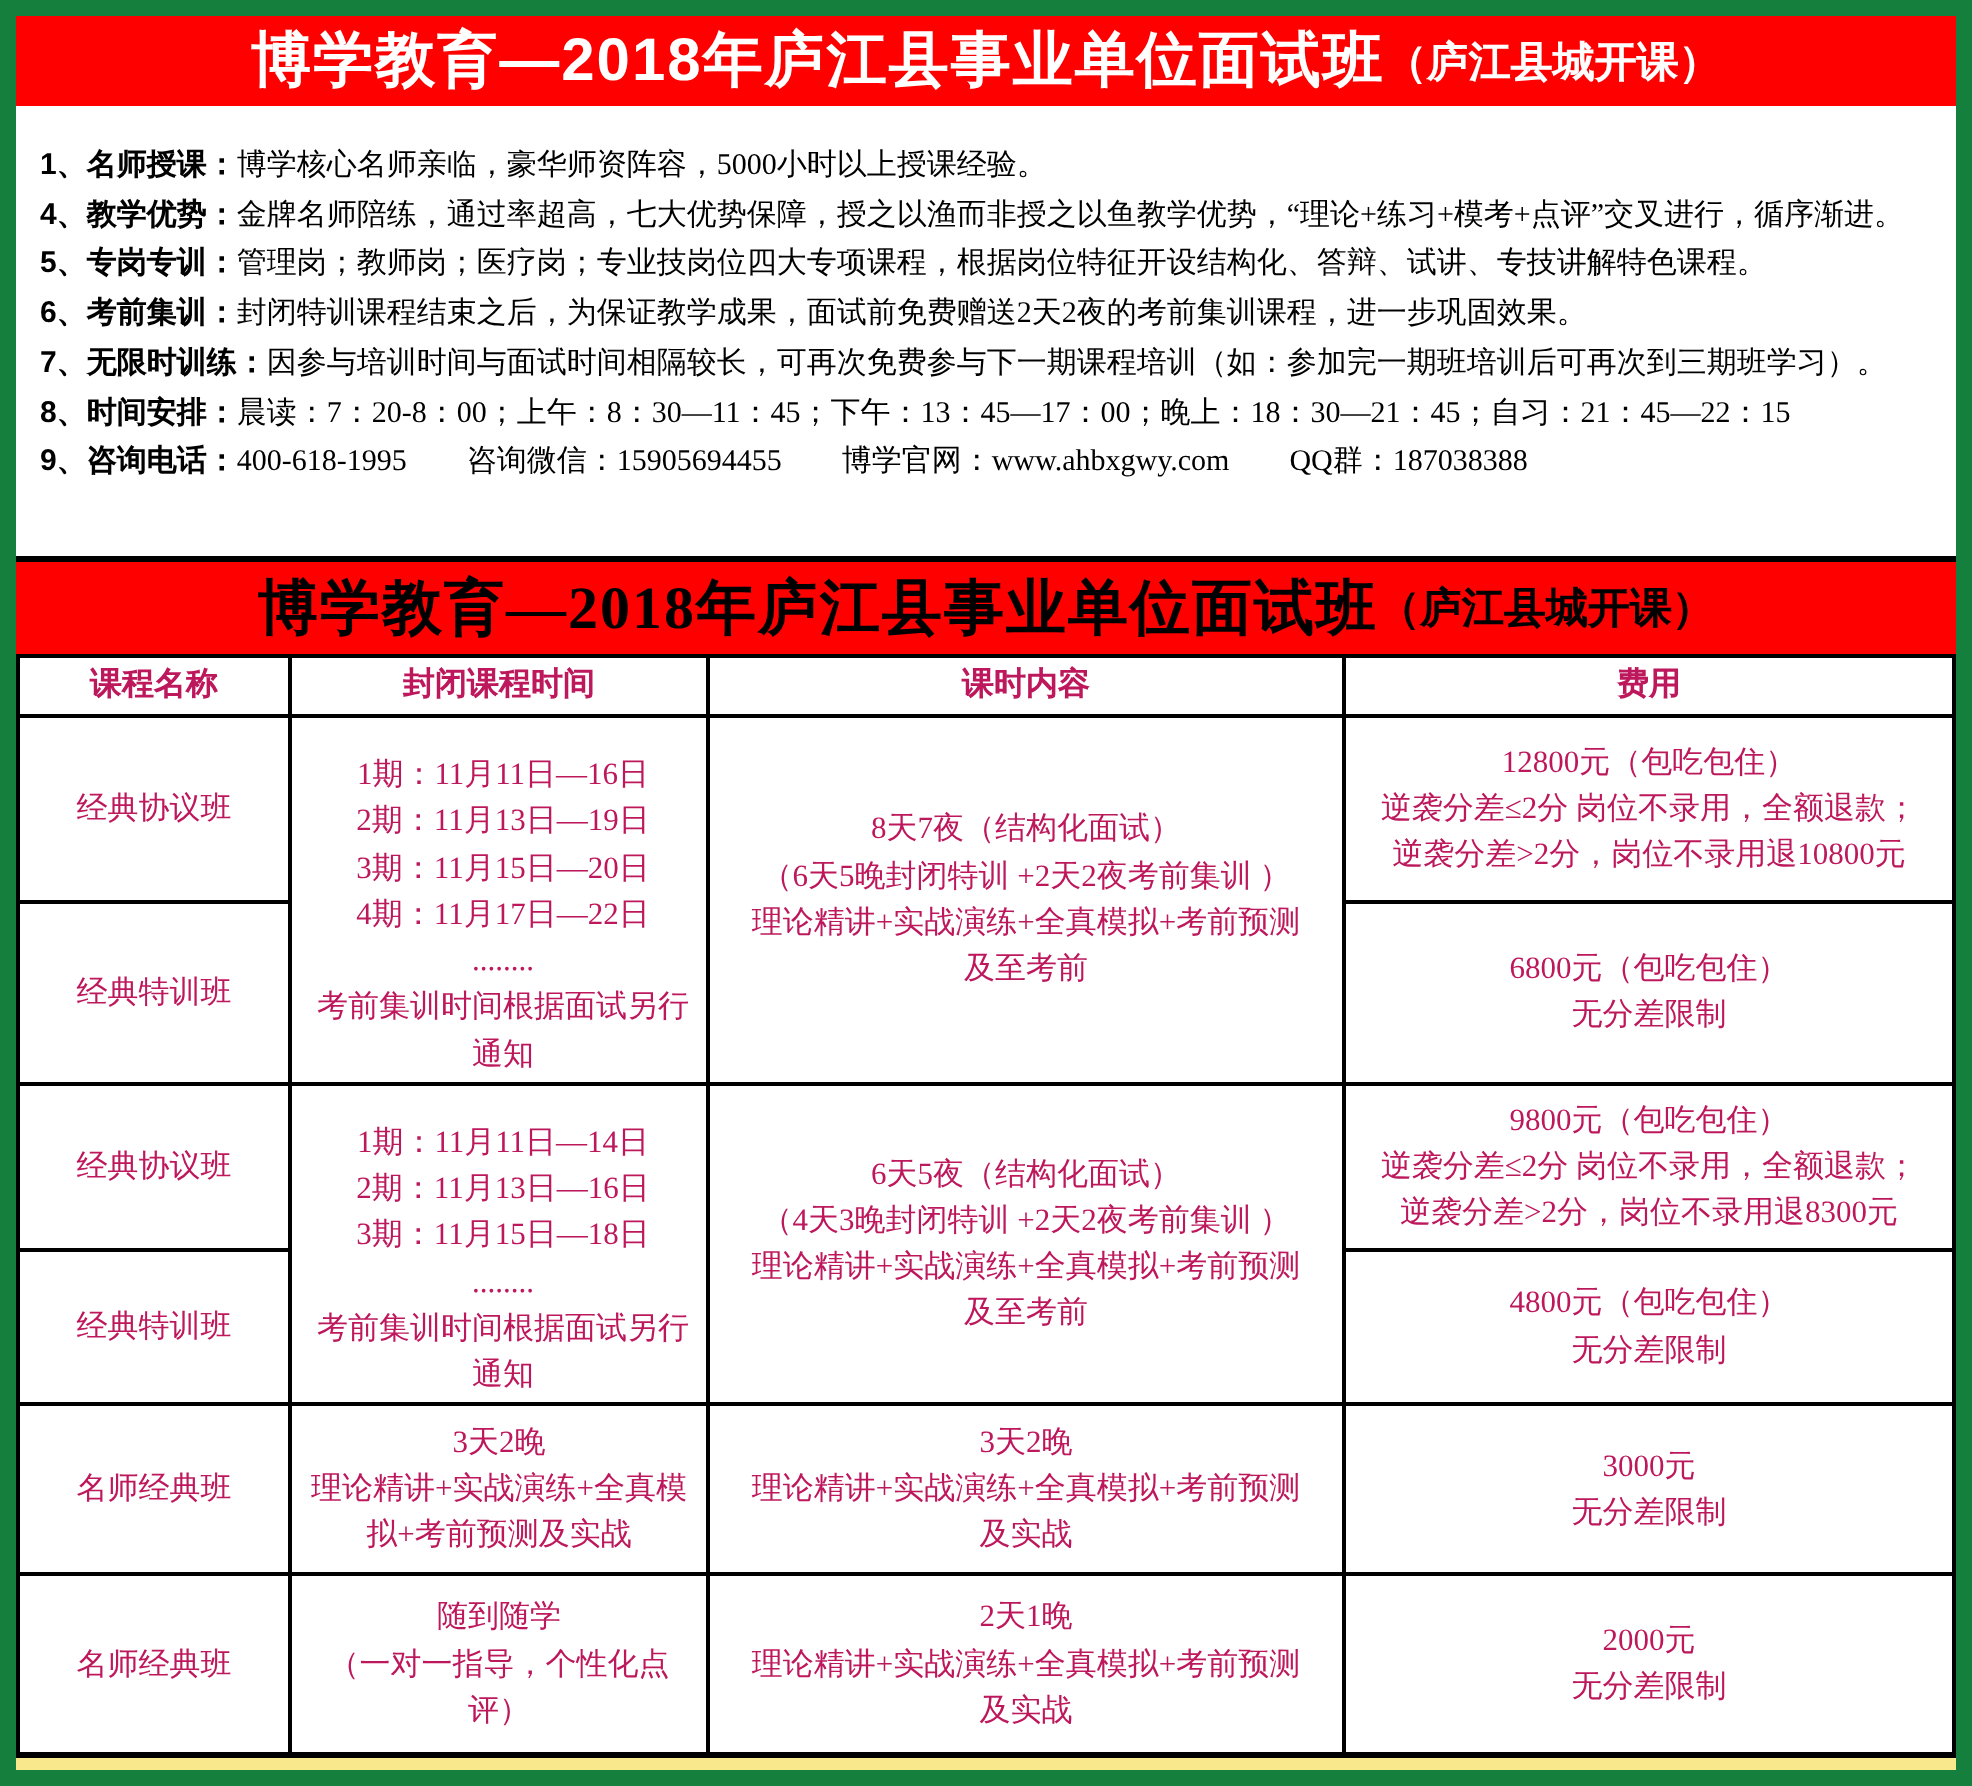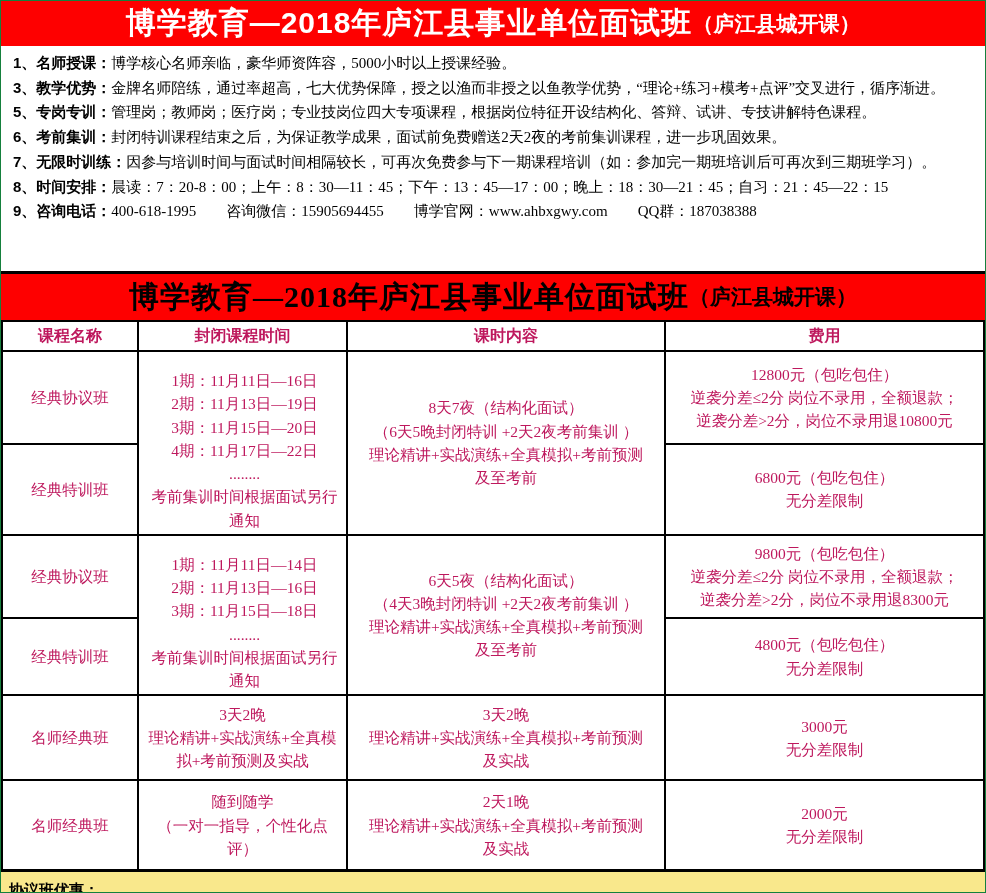--- a/index.html
+++ b/index.html
@@ -1,34 +1,34 @@
 <!DOCTYPE html>
 <html lang="zh"><head>
 <meta charset="utf-8">
 <style>
   * { margin: 0; padding: 0; box-sizing: border-box; }
   html, body { background: #fff; }
   body { font-family: "Liberation Sans", sans-serif; }
   .page {
     width: 986px; height: 893px;
-    border: 1px solid #15803d;
+    border: 8px solid #15803d;
     background: #fff;
     overflow: hidden;
   }
   
   .banner1 {
     height: 45px; background: #fe0000;
     display: flex; align-items: center; justify-content: center;
     color: #fff; font-weight: bold; white-space: nowrap;
   }
   .banner1 .b-title { font-size: 30px; letter-spacing: 1px; }
   .banner1 .b-sub   { font-size: 21px; letter-spacing: 0px; }
   
   .features {
-    height: 228px; padding: 5px 10px 0 12px;
+    height: 228px; padding: 18px 10px 0 12px;
     border-bottom: 3px solid #000;
     background: #fff;
   }
   .feat { line-height: 24.7px; font-size: 15px; color: #000;
           font-family: "Liberation Serif", serif;
           white-space: nowrap; overflow: hidden; }
   .feat-label { font-weight: bold; font-family: "Liberation Sans", sans-serif; }
   
   .banner2 {
     height: 46px; background: #fe0000;
@@ -78,21 +78,21 @@
 
 <div class="page">
 
   <div class="banner1">
     <span class="b-title">博学教育—2018年庐江县事业单位面试班</span>
       <span class="b-sub">（庐江县城开课）</span>
   </div>
 
   <div class="features">
     <div class="feat"><span class="feat-label">1、名师授课：</span><span>博学核心名师亲临，豪华师资阵容，5000小时以上授课经验。</span></div>
-    <div class="feat"><span class="feat-label">3、教学优势：</span><span>金牌名师陪练，通过率超高，七大优势保障，授之以渔而非授之以鱼教学优势，“理论+练习+模考+点评”交叉进行，循序渐进。</span></div>
+    <div class="feat"><span class="feat-label">4、教学优势：</span><span>金牌名师陪练，通过率超高，七大优势保障，授之以渔而非授之以鱼教学优势，“理论+练习+模考+点评”交叉进行，循序渐进。</span></div>
     <div class="feat"><span class="feat-label">5、专岗专训：</span><span>管理岗；教师岗；医疗岗；专业技岗位四大专项课程，根据岗位特征开设结构化、答辩、试讲、专技讲解特色课程。</span></div>
     <div class="feat"><span class="feat-label">6、考前集训：</span><span>封闭特训课程结束之后，为保证教学成果，面试前免费赠送2天2夜的考前集训课程，进一步巩固效果。</span></div>
     <div class="feat"><span class="feat-label">7、无限时训练：</span><span>因参与培训时间与面试时间相隔较长，可再次免费参与下一期课程培训（如：参加完一期班培训后可再次到三期班学习）。</span></div>
     <div class="feat"><span class="feat-label">8、时间安排：</span><span>晨读：7：20-8：00；上午：8：30—11：45；下午：13：45—17：00；晚上：18：30—21：45；自习：21：45—22：15</span></div>
     <div class="feat"><span class="feat-label">9、咨询电话：</span><span>400-618-1995　　咨询微信：15905694455　　博学官网：www.ahbxgwy.com　　QQ群：187038388</span></div>
   </div>
 
   <div class="banner2">
     <span class="b-title">博学教育—2018年庐江县事业单位面试班</span>
       <span class="b-sub">（庐江县城开课）</span>

